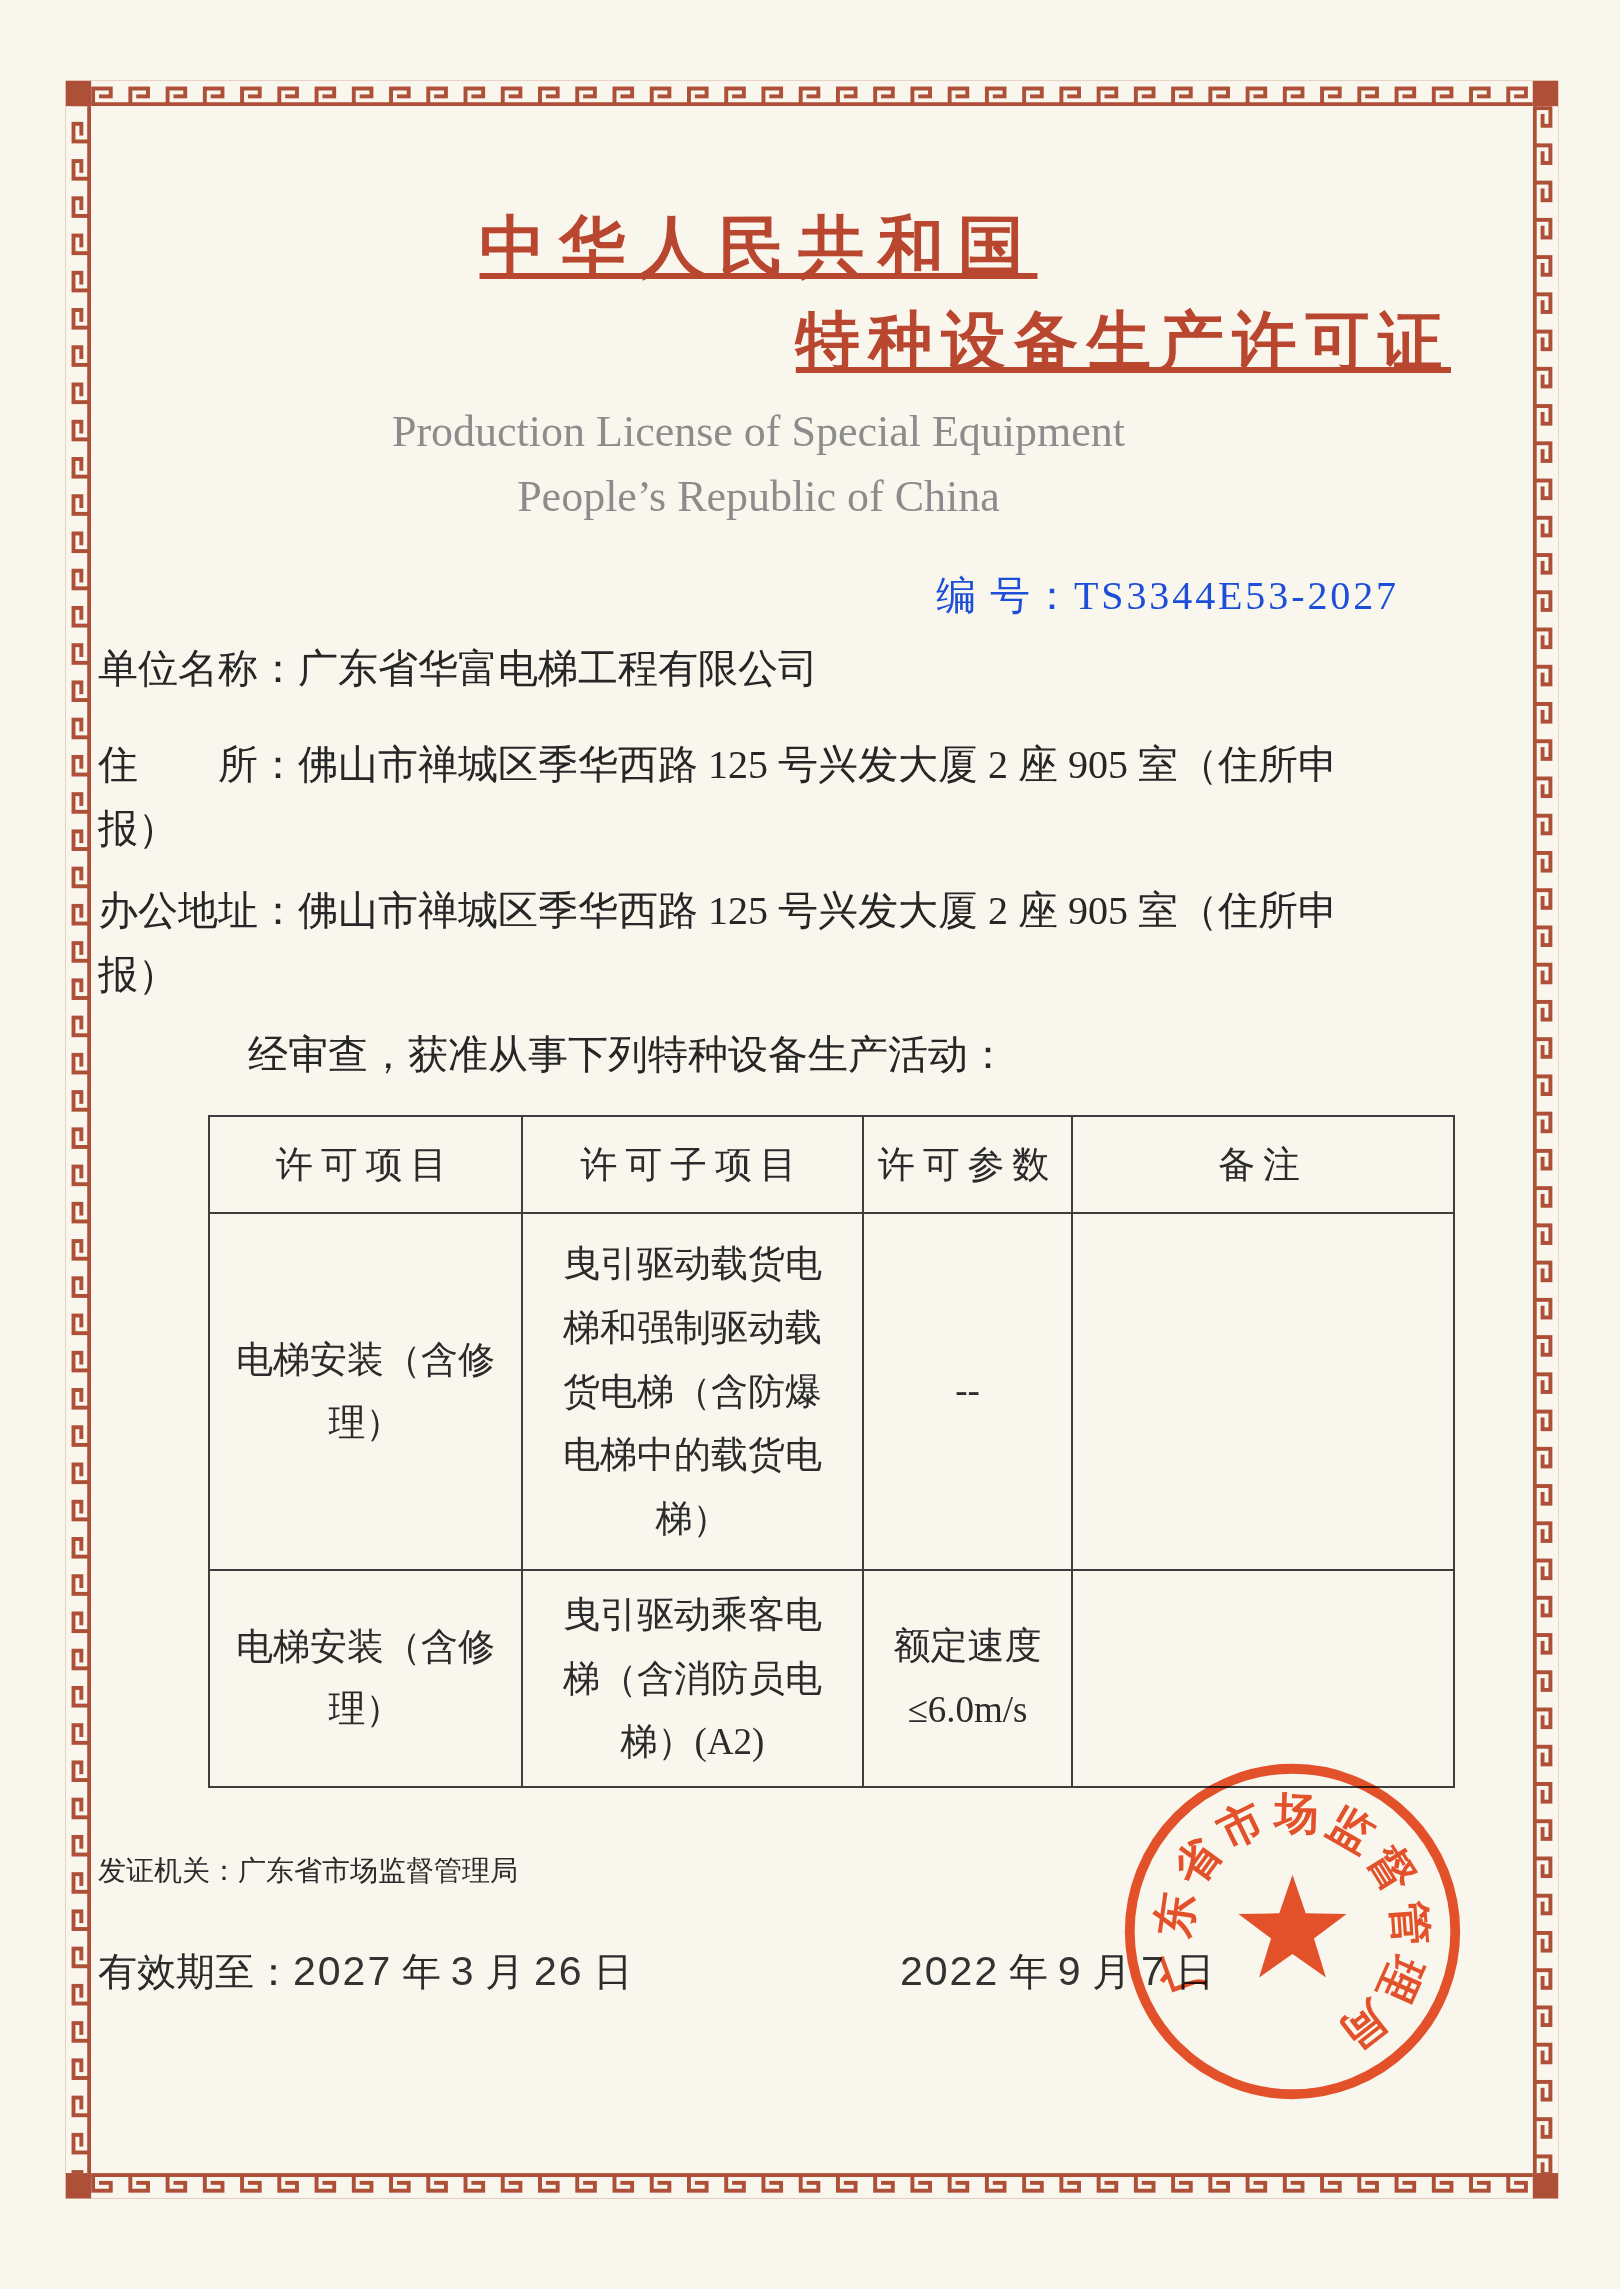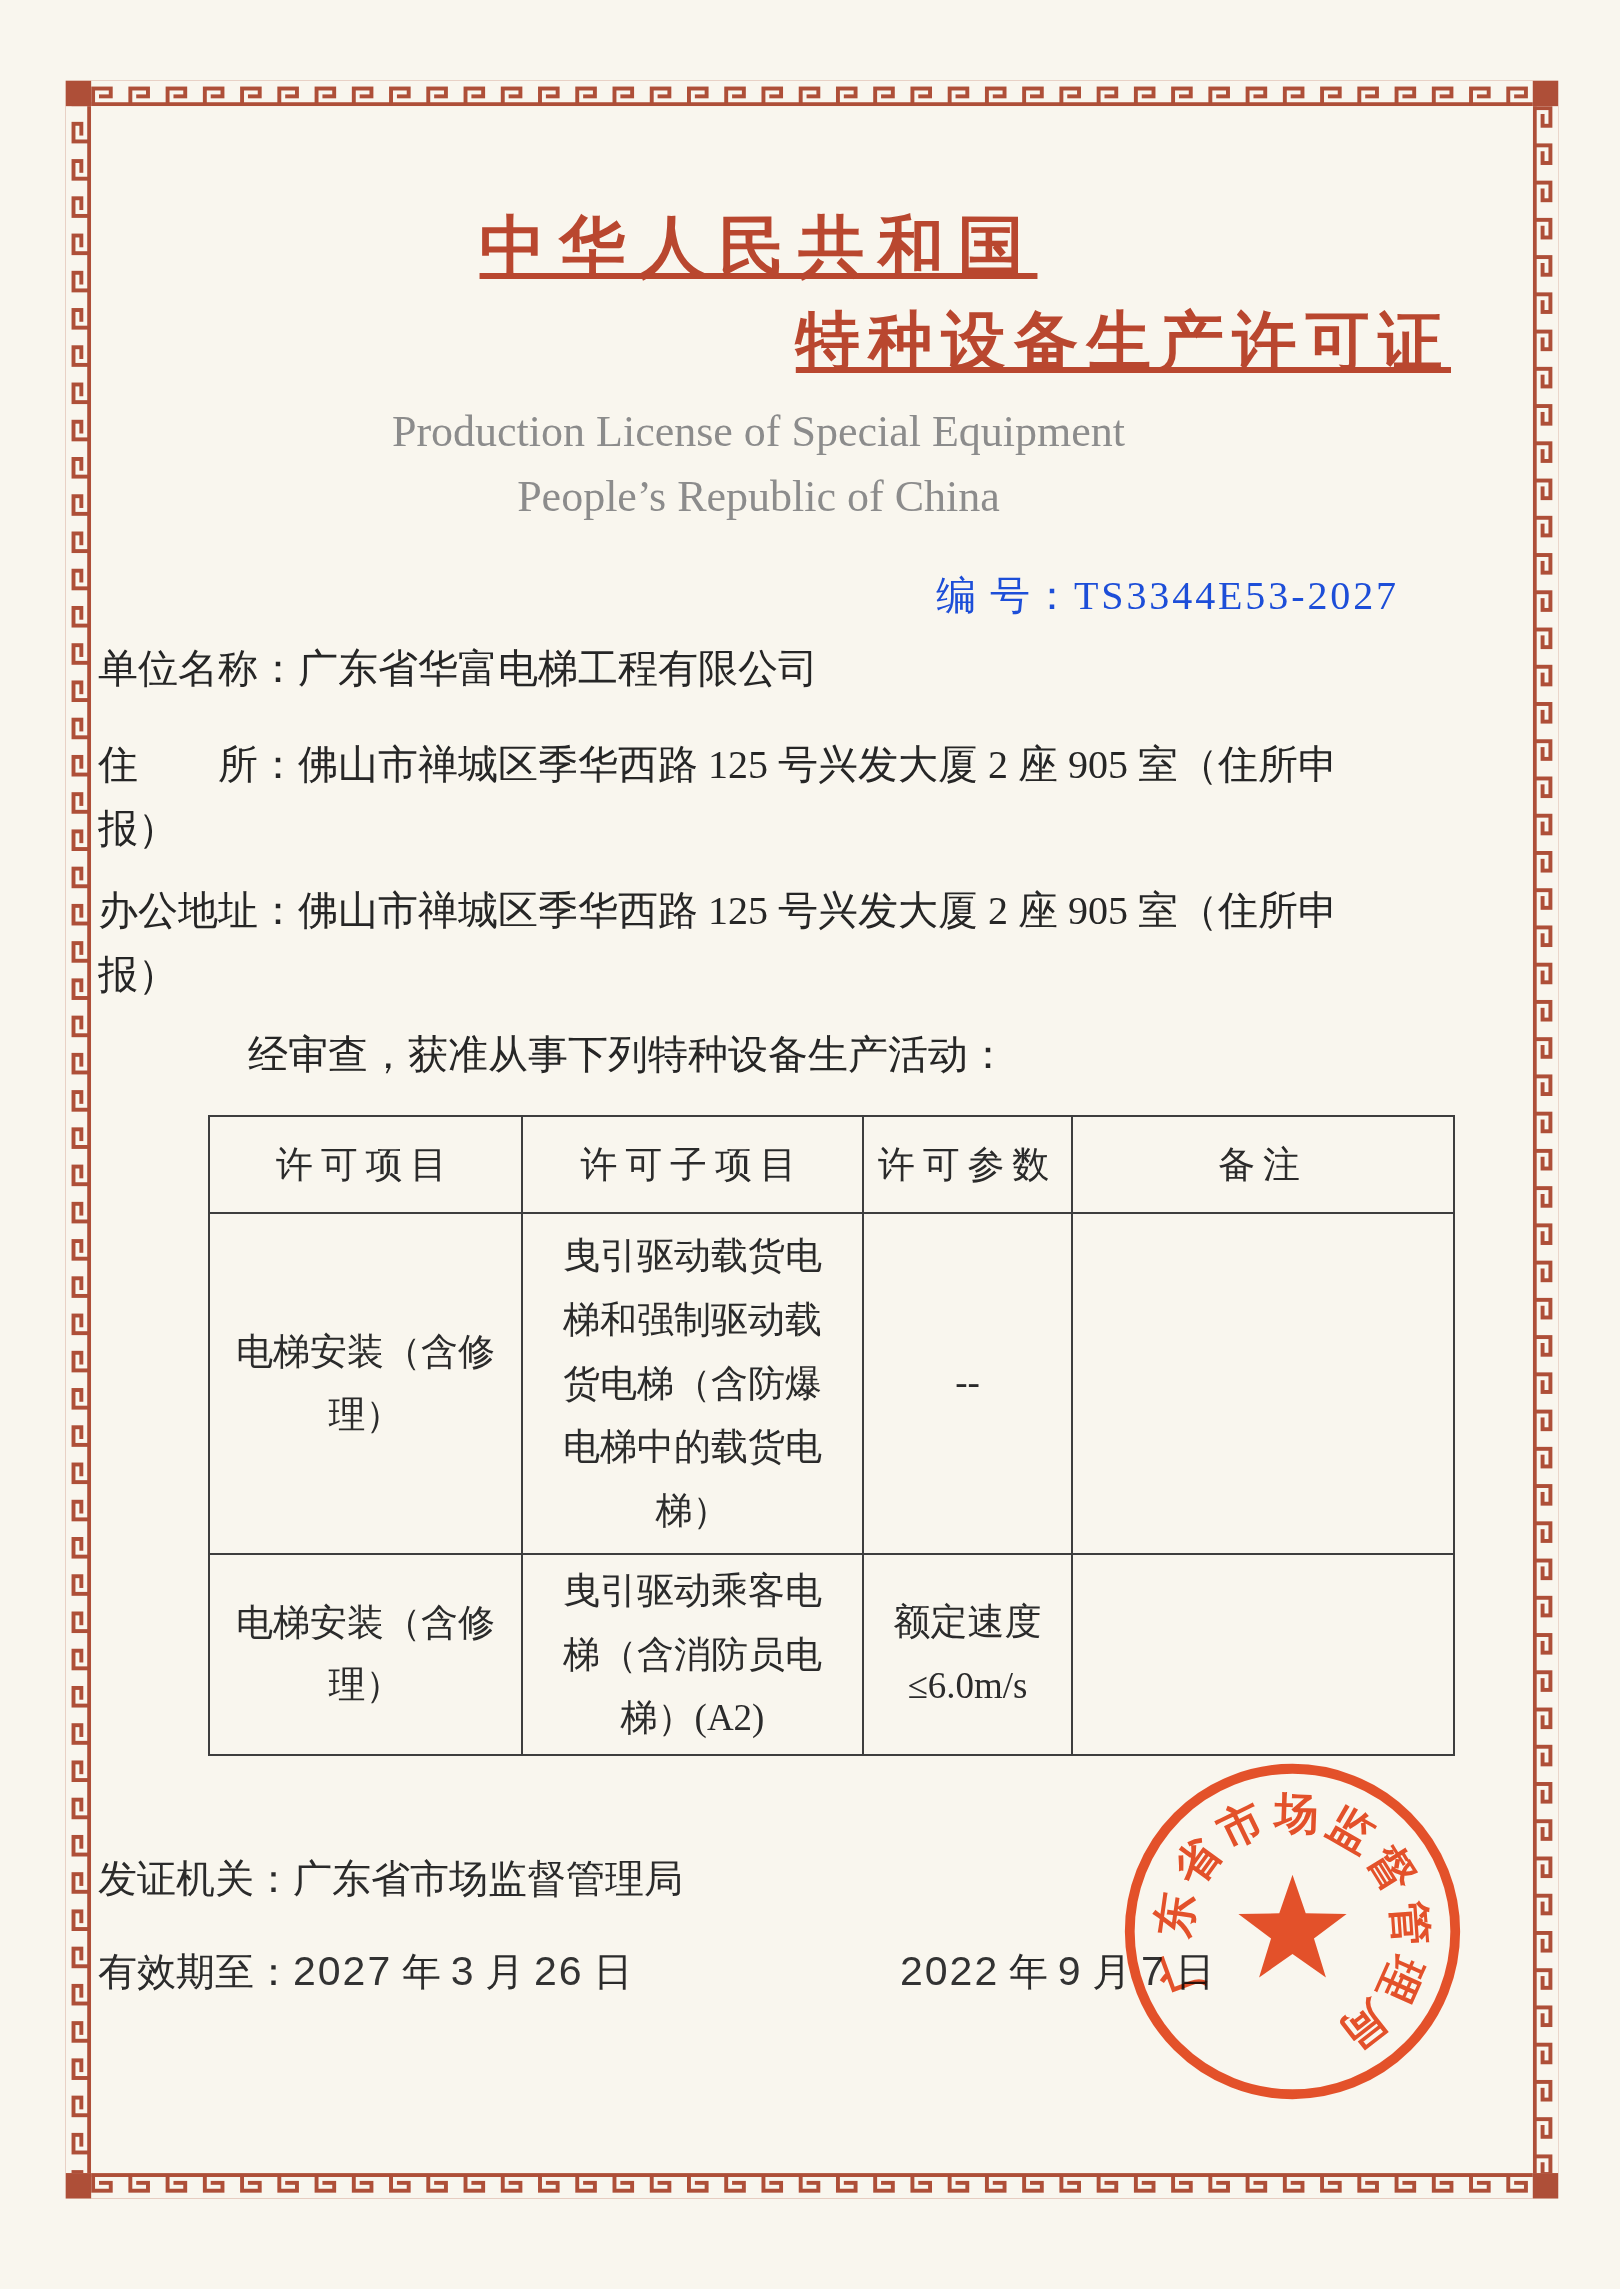--- a/index.html
+++ b/index.html
@@ -29,24 +29,24 @@
   .approval { left:248px; top:1027px; font-size:40px; color:#262626; }
 
   table.lic { position:absolute; left:208px; top:1115px; border-collapse:collapse; table-layout:fixed;
     font-size:37px; color:#2b2b2b; }
   table.lic th, table.lic td { border:2px solid #3e3e3e; text-align:center; vertical-align:middle;
     font-weight:normal; background:transparent;margin-left:8px; }
   table.lic th { height:93px; letter-spacing:7.8px; }
   tr.r1 td { height:331px; }
   tr.r2 td { height:186px; }
   .cell-item { padding:0 23px; line-height:1.7; }
-  .cell-sub  { padding:4px 28px; line-height:1.72; }
+  .cell-sub  { padding:12px 28px; line-height:1.72; }
   .cell-param{ padding:0 23.5px; line-height:1.75; word-break:break-all; }
 
-  .authority { left:98px; top:1852px; font-size:39px; }
+  .authority { left:98px; top:1852px; font-size:28px; }
   .expiry { left:98px; top:1945px; font-size:39px; }
   .issue-date { left:900px; top:1945px; font-size:39px; }
   .num { font-family:Liberation Sans, sans-serif; font-size:41px; letter-spacing:2px; color:#333; }
 
   .stamp-svg { left:1118px; top:1757px; width:349px; height:349px; mix-blend-mode:multiply; opacity:.93; }
   .stamp-svg text { font-family:"Liberation Serif","DejaVu Serif",serif; font-size:45px; font-weight:bold; }
 </style>
 </head>
 <body>
 

